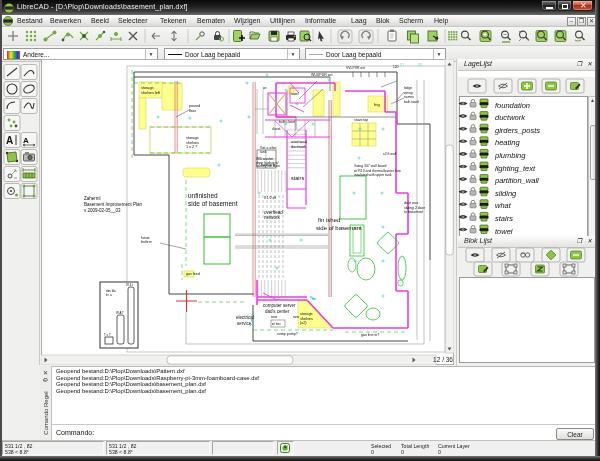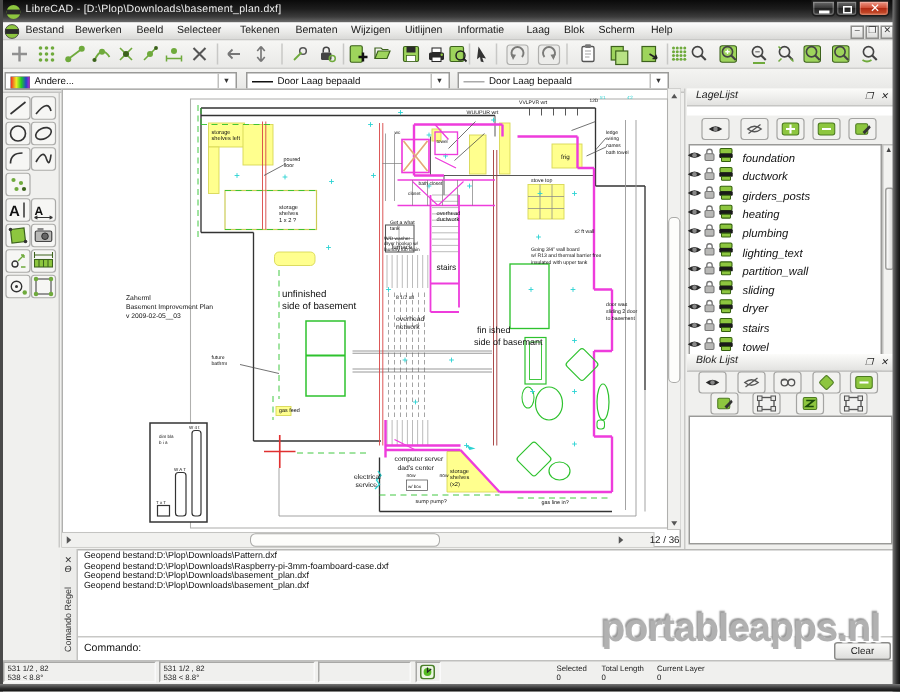--- a/index.html
+++ b/index.html
@@ -550,21 +550,21 @@
       <div class="lrow" style="top:65px;">
           <span class="lname" style="left:33px;">lighting_text</span>
         </div>
       <div class="lrow" style="top:77.6px;">
           <span class="lname" style="left:33px;">partition_wall</span>
         </div>
       <div class="lrow" style="top:90.2px;">
           <span class="lname" style="left:33px;">sliding</span>
         </div>
       <div class="lrow" style="top:102.8px;">
-          <span class="lname" style="left:33px;">dryer</span>
+          <span class="lname" style="left:33px;">what</span>
         </div>
       <div class="lrow" style="top:115.4px;">
           <span class="lname" style="left:33px;">stairs</span>
         </div>
       <div class="lrow" style="top:128px;">
           <span class="lname" style="left:33px;">towel</span>
         </div>
     </div>
     <div id="llscroll">
         <div style="position:absolute;left:1px;top:28px;width:6px;height:55px;background:linear-gradient(90deg,#fdfdfd,#d8d8d6);border:1px solid #a0a09e;border-radius:2px;"></div>
@@ -811,17 +811,16 @@
       <svg style="position:absolute;left:2px;top:1px;" width="10" height="10" viewBox="0 0 10 10">
         <rect x="0.5" y="0.5" width="9" height="9" rx="2" fill="#eaf6e0" stroke="#4a7f2a"></rect>
         <circle cx="5" cy="5" r="2.6" fill="#55bb22"></circle>
         <path d="M5 2 L5 5 L7.5 3" stroke="#222" stroke-width="0.8" fill="none"></path>
       </svg>
     </div>
   <div class="scell" style="left:368px;width:28px;border-color:transparent;">Selected<br>0</div>
   <div class="scell" style="left:398px;width:34px;border-color:transparent;">Total Length<br>0</div>
   <div class="scell" style="left:435px;width:38px;border-color:transparent;">Current Layer<br>0</div>
 
-  <div id="watermark" class="abs">portableapps.nl</div>
   <div id="border-l" class="abs"></div>
   <div id="border-r" class="abs"></div>
   <div id="border-b" class="abs"></div>
 </div>
 
 </body></html>

